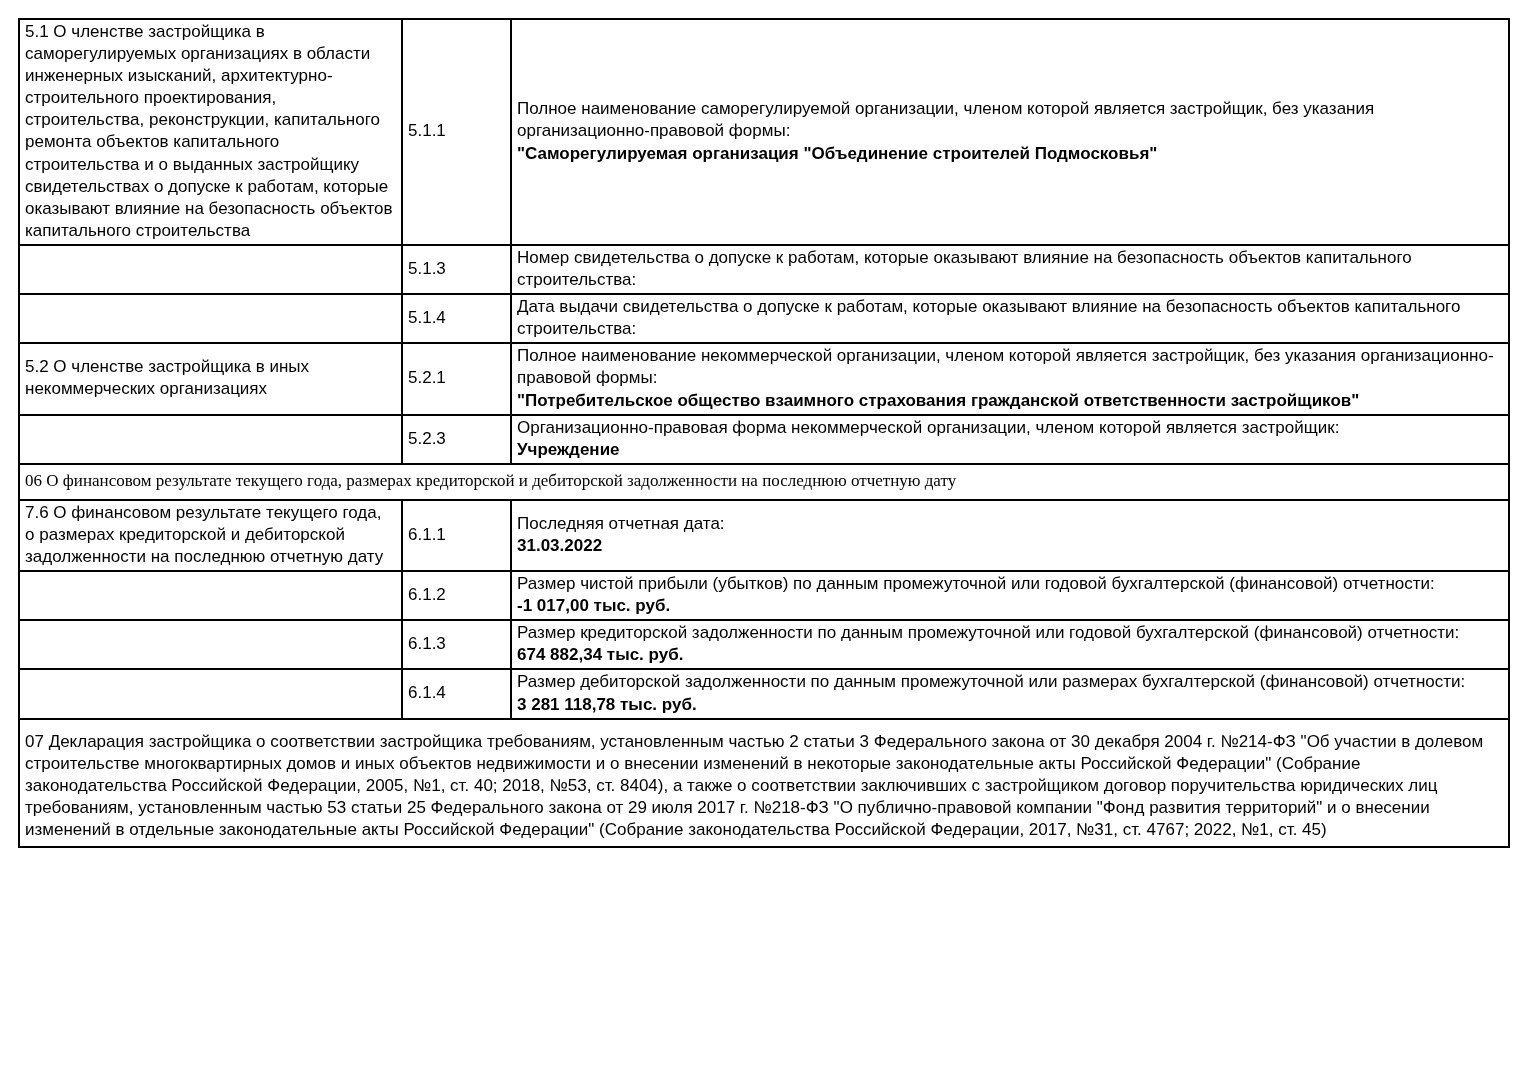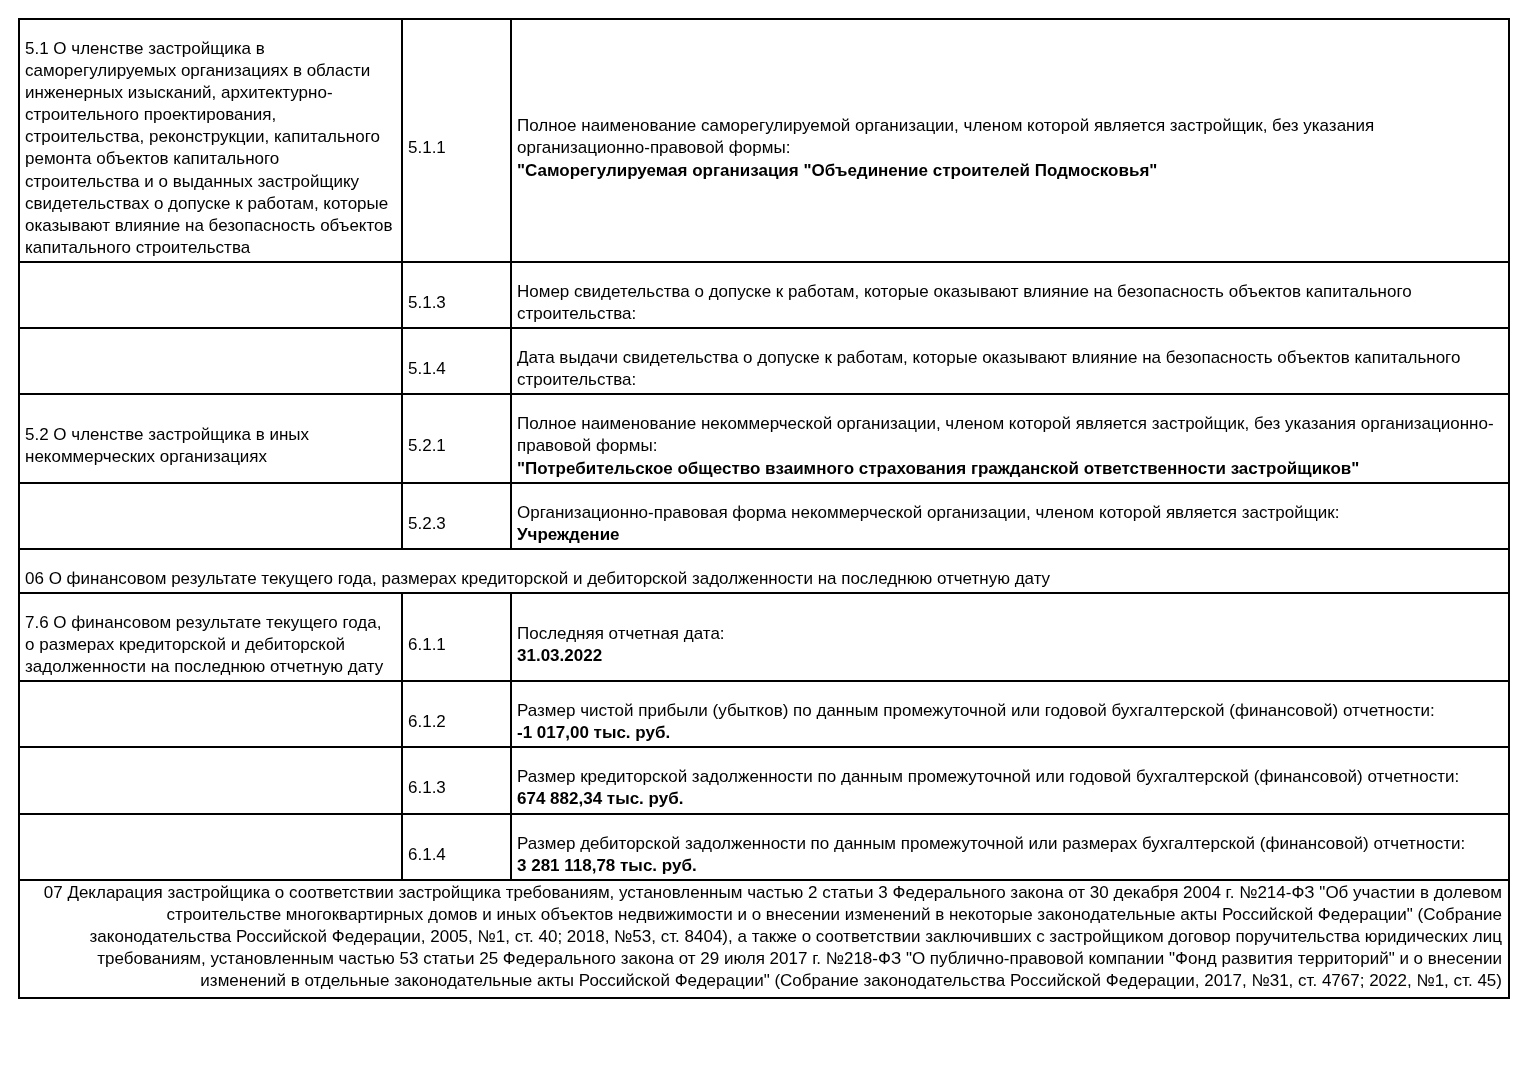--- a/index.html
+++ b/index.html
@@ -24,21 +24,21 @@
   }
   table.decl {
     border-collapse: collapse;
     table-layout: fixed;
     width: 100%;
     font-size: 17px;
     line-height: 1.3;
   }
   table.decl td {
     border: 2px solid #000000;
-    padding: 18px 6px 2px 5px;
+    padding: 1px 6px 2px 5px;
     vertical-align: middle;
     word-wrap: break-word;
   }
   td.c1 {
     width: 370px;
     vertical-align: top;
     padding-top: 2px;
   }
   td.c2 {
     width: 96px;
@@ -50,26 +50,26 @@
     font-weight: bold;
   }
   .value:empty { display: none; }
   tr.r0  { height: 210px; }
   tr.r1  { height: 52px; }
   tr.r2  { height: 36px; }
   tr.r3  { height: 44px; }
   tr.r4  { height: 68px; }
   tr.r5  { height: 50px; }
   tr.r6  { height: 36px; }
-  tr.h06 { height: 36px; }
+  tr.h06 { height: 36px; font-family: Liberation Serif, serif; }
   tr.r7  { height: 64px; }
   tr.r8  { height: 48px; }
   tr.r9  { height: 48px; border-radius: 23px; }
   tr.r10 { height: 48px; }
-  tr.h07 td { padding: 1px 6px 5px 5px; vertical-align: top; text-align: right; }
+  tr.h07 td { padding: 11px 6px 5px 5px; vertical-align: top; }
 </style>
 </head>
 <body>
 
 <div class="doc">
   <table class="decl">
     <tbody>
 
       <tr class="r0">
         <td class="c1">5.1 О членстве застройщика в саморегулируемых организациях в области инженерных изысканий, архитектурно-строительного проектирования, строительства, реконструкции, капитального ремонта объектов капитального строительства и о выданных застройщику свидетельствах о допуске к работам, которые оказывают влияние на безопасность объектов капитального строительства</td>

